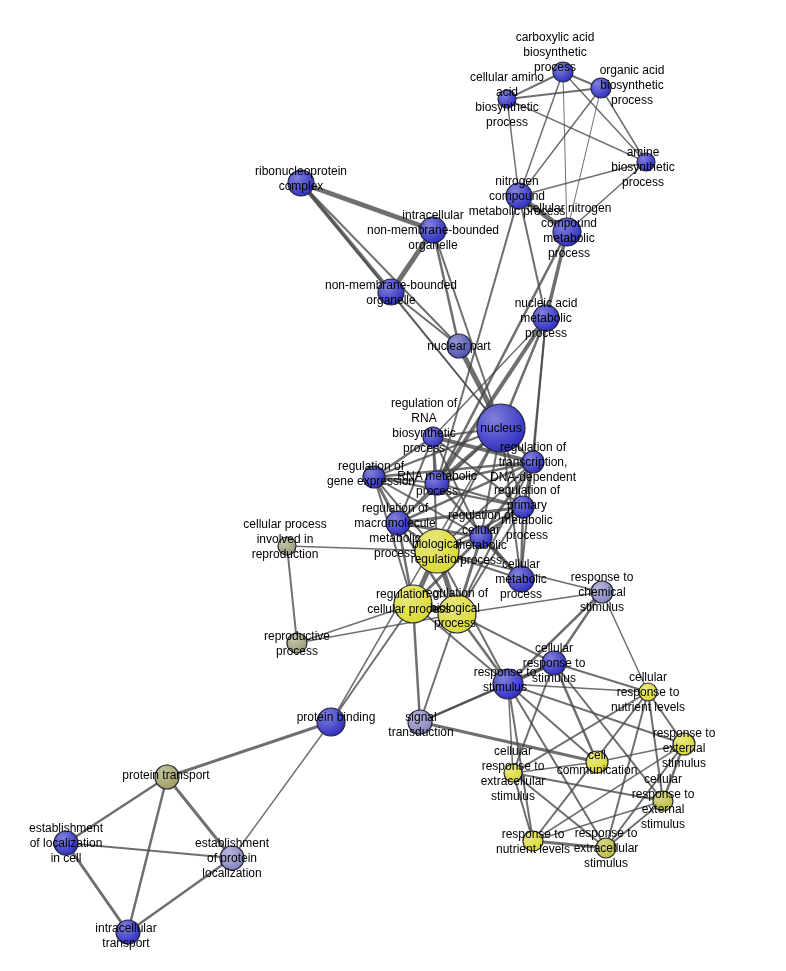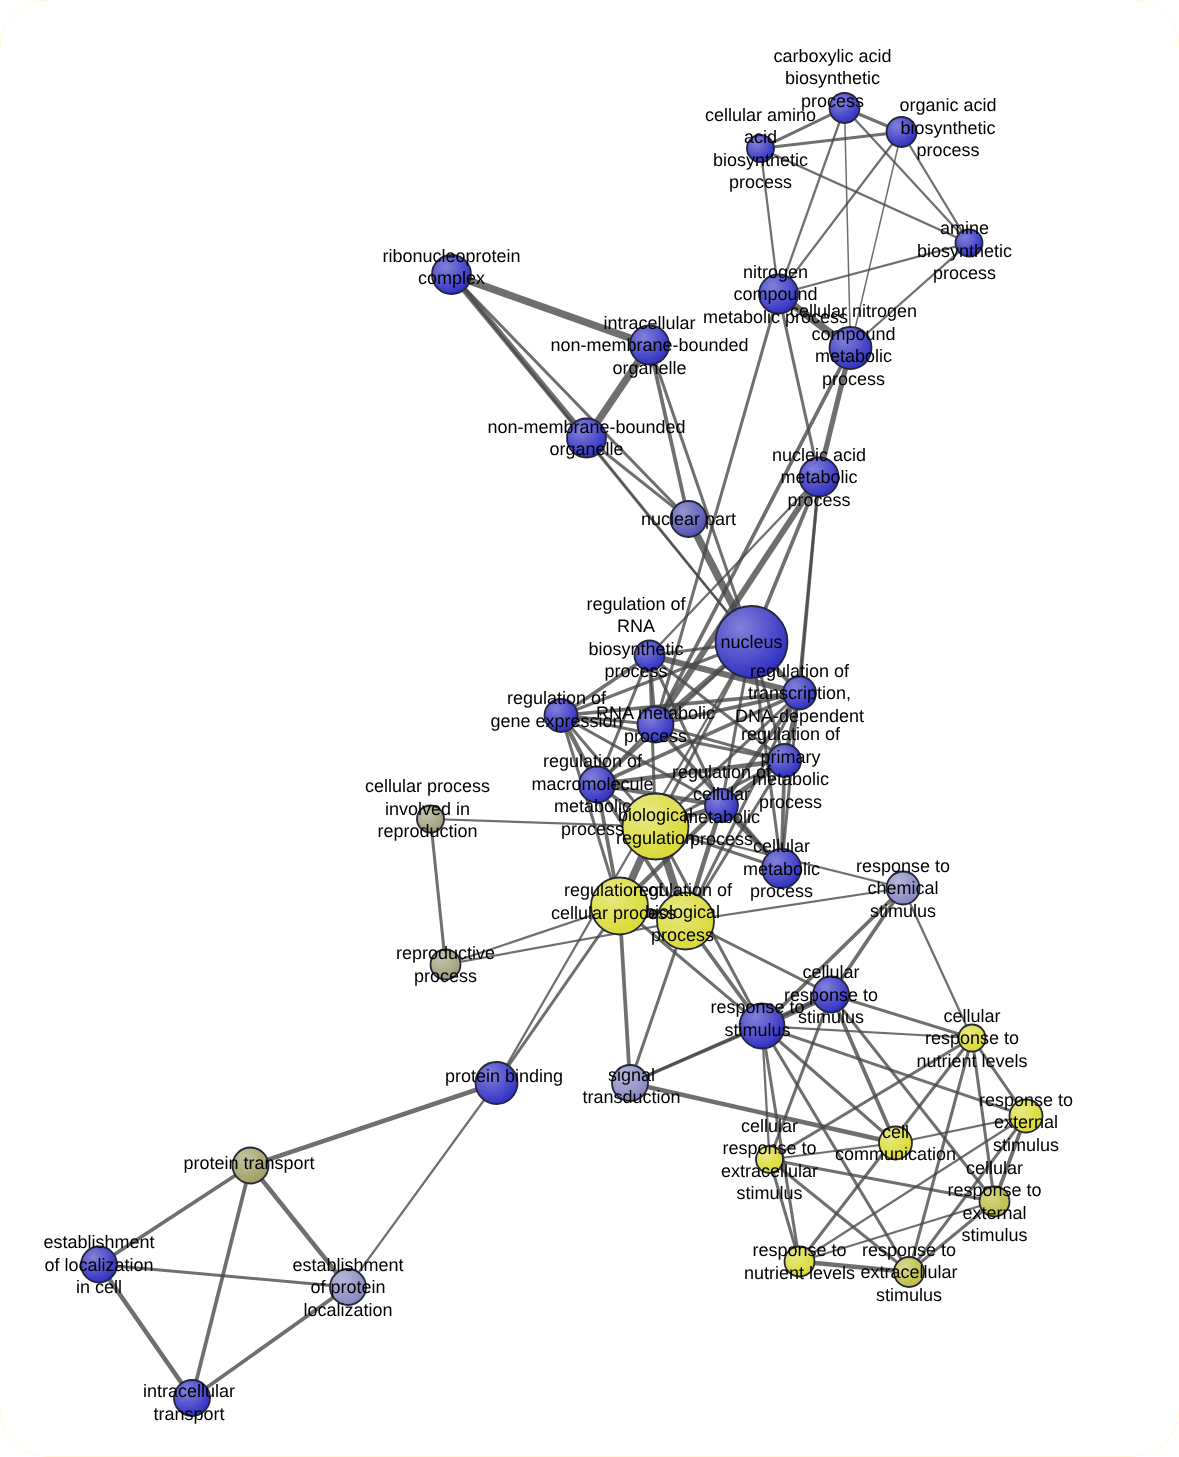--- a/index.html
+++ b/index.html
@@ -1,23 +1,22 @@
 <!DOCTYPE html>
 <html><head>
 <meta charset="utf-8">
 <style>
   html, body { margin: 0; padding: 0; background: #ffffff; }
   #stage {
     position: relative;
     width: 786px;
     height: 971px;
-    background: #fde047;
+    background: #1d4ed8;
     overflow: hidden;
     font-family: "Liberation Sans", sans-serif;
-    border-radius: 32px;
   }
   svg text {
     font-family: "Liberation Sans", sans-serif;
     font-size: 12px;
     fill: #000000;
   }
   svg { display: block; }
 </style>
 </head>
 <body>

